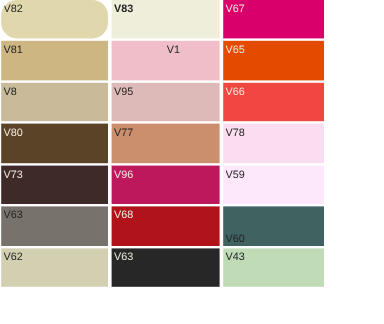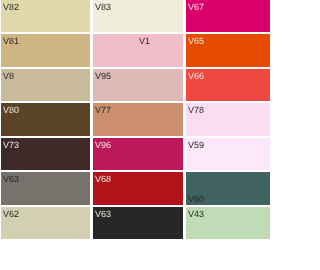--- a/index.html
+++ b/index.html
@@ -53,25 +53,25 @@
     opacity:0.999;
     transform:translateZ(0);
     will-change:transform;
   }
 </style>
 </head>
 <body>
 
 <div id="palette-grid">
     <div class="swatch-row">
-      <div class="swatch" style="background-color: rgb(224, 216, 172);">
+      <div class="swatch" style="background-color: rgb(224, 216, 172); border-radius: 13px;">
         <span class="swatch-label" style="color: rgb(38, 38, 38);">V82</span>
       </div>
       <div class="swatch" style="background-color: rgb(238, 238, 218);">
-        <span class="swatch-label" style="color: rgb(38, 38, 38);">V83</span>
+        <span class="swatch-label" style="color: rgb(38, 38, 38); font-weight: bold;">V83</span>
       </div>
       <div class="swatch" style="background-color: rgb(217, 0, 107);">
         <span class="swatch-label" style="color: rgb(238, 234, 222);">V67</span>
       </div>
     </div>
     <div class="swatch-row">
       <div class="swatch" style="background-color: rgb(206, 182, 131);">
         <span class="swatch-label" style="color: rgb(38, 38, 38);">V81</span>
       </div>
       <div class="swatch" style="background-color: rgb(240, 190, 200);">

